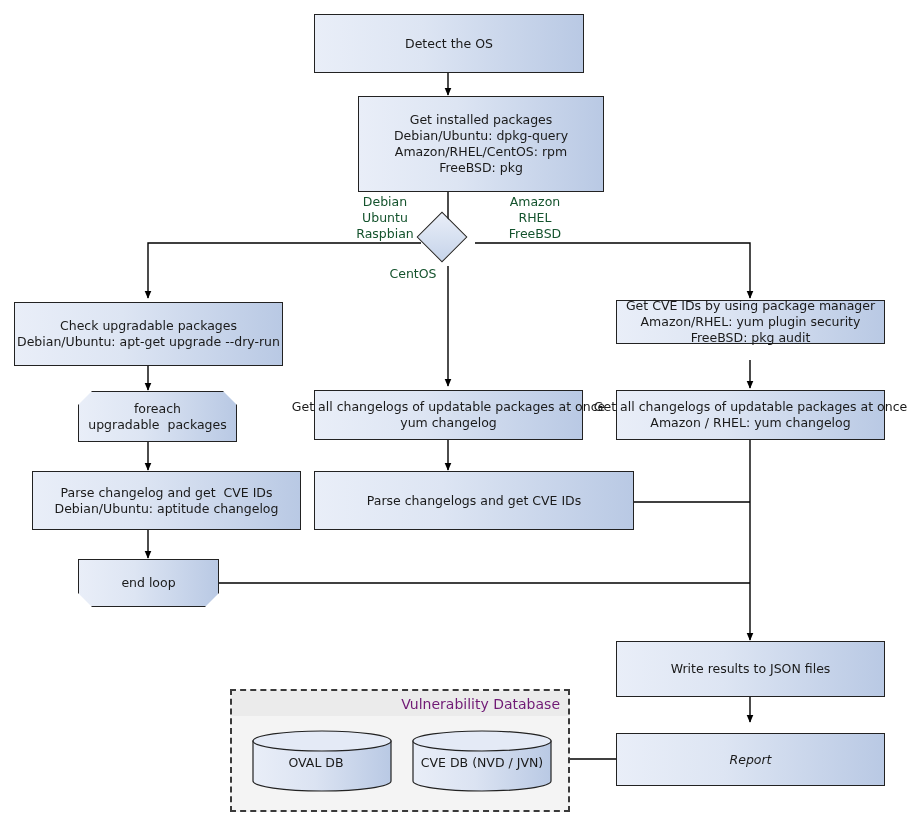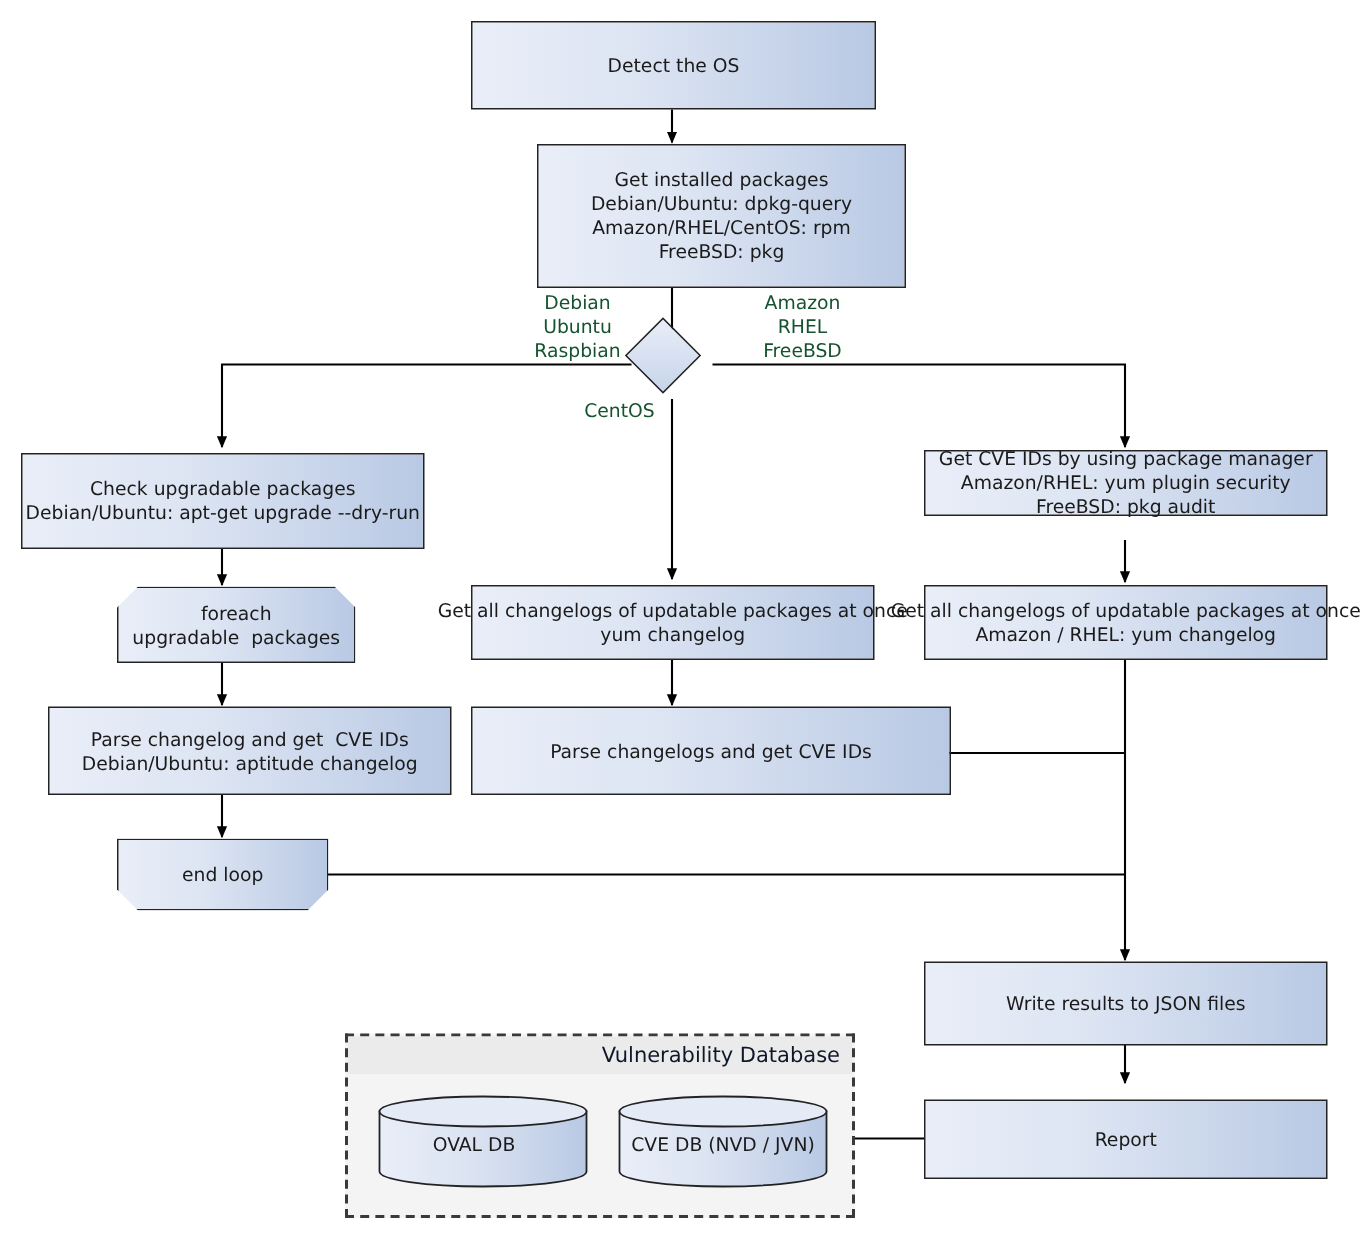--- a/index.html
+++ b/index.html
@@ -92,21 +92,21 @@
     top: 0;
     right: 0;
     height: 25px;
     background: #ebebeb;
     display: flex;
     align-items: center;
     justify-content: flex-end;
     padding-right: 8px;
     box-sizing: border-box;
     font-size: 14px;
-    color: #0f172a;
+    color: #701a75;
   }
   
   .cyl {
     position: absolute;
   }
   .cyl svg {
     display: block;
   }
   .cyl-label {
     position: absolute;
@@ -222,21 +222,21 @@
 
   <div class="node proc overflow" style="left:616px; top:390px; width:269px; height:50px;">
     <span>Get all changelogs of updatable packages at once
 Amazon / RHEL: yum changelog</span>
   </div>
 
   <div class="node proc" style="left:616px; top:641px; width:269px; height:56px;">
     <span>Write results to JSON files</span>
   </div>
 
-  <div class="node proc" style="left:616px; top:733px; width:269px; height:53px;">
+  <div class="node proc" style="left:616px; top:733px; width:269px; height:53px;font-style:italic;">
     <span>Report</span>
   </div>
 
   <div class="group" style="left:230px; top:689px; width:340px; height:123px;">
     <div class="group-title">Vulnerability Database</div>
 
     <div class="cyl" style="left:20px; top:39px; width:128px; height:62px;">
       <svg width="140" height="62" viewBox="0 0 140 62">
         <defs>
           <linearGradient id="cylg1" x1="0" y1="0" x2="1" y2="0">

